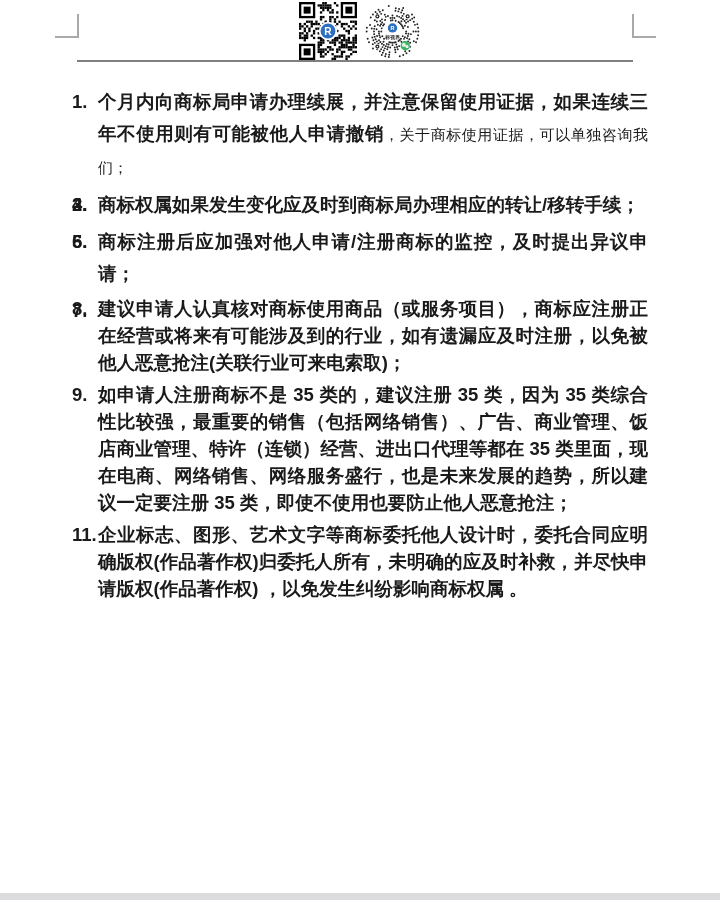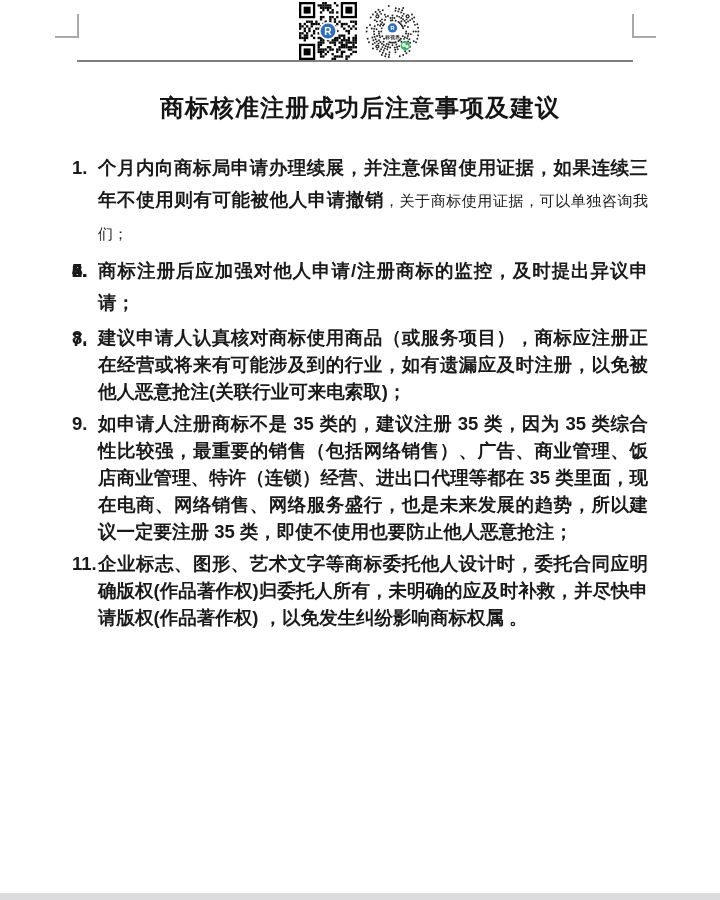--- a/index.html
+++ b/index.html
@@ -459,34 +459,33 @@
         <circle cx="39.2" cy="41.2" r="1.9" fill="#fff"></circle>
         <circle cx="42.3" cy="42.8" r="1.5" fill="#fff"></circle>
         <circle cx="39.2" cy="41.2" r="0.5" fill="#3cb464"></circle>
         <circle cx="42.3" cy="42.8" r="0.4" fill="#3cb464"></circle>
       </svg>
   </div>
 
   <div class="header-rule"></div>
 
   <div class="content">
-    <h1 class="doc-title">商标核准注册成功后注意事项及建议</h1>
 
     <div class="list">
       <div class="item lh-a">
         <span class="num">1.</span><span>个月内向商标局申请办理续展，并注意保留使用证据，如果连续三年不使用则有可能被他人申请撤销</span><span class="note">，关于商标使用证据，可以单独咨询我们；</span>
       </div>
       <div class="item lh-a">
         <span class="num">2.</span>
       </div>
       <div class="item lh-a">
         <span class="num">3.</span>
       </div>
       <div class="item lh-a">
-        <span class="num">4.</span>
+        <span class="num">4.</span><span>商标权属如果发生变化应及时到商标局办理相应的转让/移转手续；</span>
       </div>
       <div class="item lh-a">
         <span class="num">5.</span>
       </div>
       <div class="item lh-a">
         <span class="num">6.</span><span>商标注册后应加强对他人申请/注册商标的监控，及时提出异议申请；</span>
       </div>
       <div class="item lh-a">
         <span class="num">7.</span>
       </div>

